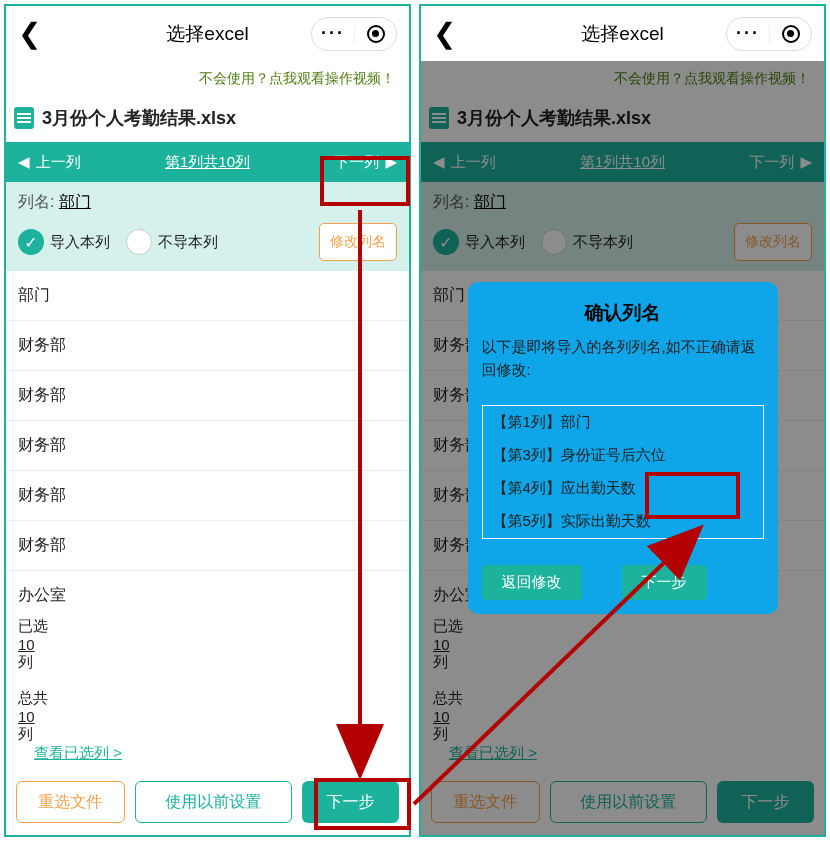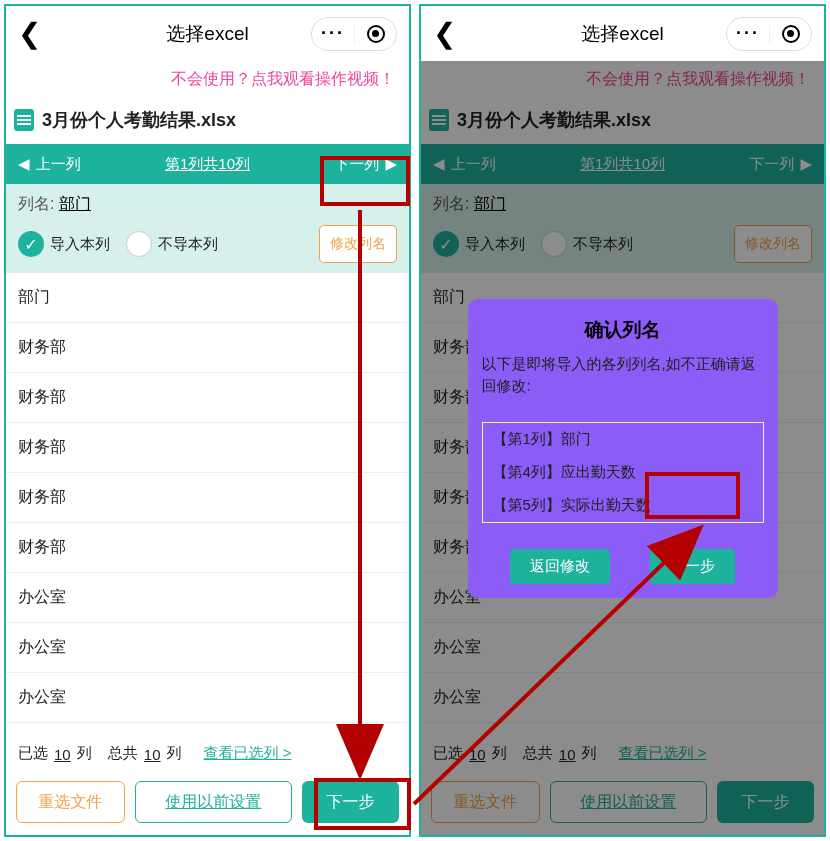--- a/index.html
+++ b/index.html
@@ -61,21 +61,21 @@
       font-size: 18px;
     }
     .capsule-div { border-left: 1px solid #eee; }
     .dots { letter-spacing: 2px; font-weight: bold; }
     .target-ring {
       width: 18px; height: 18px; border: 2.5px solid #000; border-radius: 50%;
       display: flex; align-items: center; justify-content: center;
     }
     .target-ring::after { content: ""; width: 7px; height: 7px; background: #000; border-radius: 50%; }
     .help-bar { padding: 8px 14px 6px; text-align: right; }
-    .help-text { color: #ec4899; font-size: 16px; }
+    .help-text { color: #4d7c0f; font-size: 14px; }
     .file-row {
       display: flex; align-items: center; gap: 8px;
       padding: 12px 10px 12px 8px; font-size: 18px; font-weight: 600; color: #222;
     }
     .file-icon {
       width: 20px; height: 22px; background: #1cb29b; border-radius: 3px; position: relative;
       display: flex; flex-direction: column; justify-content: center; gap: 2px; padding: 4px 3px;
     }
     .file-icon span { height: 2px; background: #fff; display: block; }
     .pager {
@@ -102,46 +102,46 @@
       margin-left: auto; border: 1px solid #f5a04a; color: #f5a04a;
       background: #fff; border-radius: 5px; padding: 9px 10px; font-size: 14px;
     }
     .data-list { flex: 1; overflow: hidden; }
     .data-row {
       padding: 14px 12px; font-size: 16px; color: #222;
       border-bottom: 1px solid #eee;
     }
     .footer-info {
       padding: 10px 12px; font-size: 15px; color: #222;
-      border-top: 0; display: flex; gap: 6px; align-items: flex-end;
+      border-top: 0; display: flex; align-items: flex-start; flex-direction: column;
     }
     .footer-info .u { text-decoration: underline; }
     .view-sel { color: #1cb29b; text-decoration: underline; margin-left: 16px; }
     .btn-bar { display: flex; gap: 10px; padding: 8px 10px 12px; text-align: center; }
     .btn {
       height: 42px; border-radius: 6px; font-size: 16px;
       display: flex; align-items: center; justify-content: center;
     }
     .btn-a { flex: 1.1; border: 1px solid #f5a04a; color: #f5a04a; background: #fff; }
-    .btn-b { flex: 1.6; border: 1px solid #1cb29b; color: #1cb29b; background: #fff; text-decoration: underline; }
+    .btn-b { flex: 1.6; border: 1px solid #1cb29b; color: #1cb29b; background: #fff; }
     .btn-c { flex: 1; background: #1cb29b; color: #fff; }
     .dim-overlay {
       position: absolute; inset: 0; background: rgba(0,0,0,0.45);
       display: flex; align-items: center; justify-content: center;
       z-index: 5;
     }
     .dialog {
-      background: #8b5cf6; border-radius: 10px; width: 310px;
+      background: #0ea5e9; border-radius: 10px; width: 310px;
       padding: 18px 14px 14px; position: relative;
     }
     .dialog h3 { text-align: center; font-size: 19px; font-weight: 600; margin-bottom: 10px; }
     .dialog-sub { font-size: 15px; color: #222; line-height: 1.5; margin-bottom: 8px; }
     .dialog-list { border: 1px solid #eee; max-height: 150px; overflow: hidden; margin-top: 24px; }
     .dialog-item { padding: 7px 10px; font-size: 15px; color: #222; }
-    .dialog-btns { display: flex; justify-content: center; gap: 40px; margin-top: 26px; }
+    .dialog-btns { display: flex; justify-content: flex-start; gap: 40px; margin-top: 26px; }
     .dlg-btn { background: #1cb29b; color: #fff; border-radius: 4px; padding: 8px 20px; font-size: 15px; }
     
     .redbox { position: absolute; border: 4px solid #b30000; z-index: 20; pointer-events: none; }
     .arrow-svg { position: absolute; z-index: 25; pointer-events: none; }
   </style>
 </head>
 <body>
 
 <div class="phone">
   <div class="nav-bar">
@@ -269,20 +269,21 @@
     <div class="btn btn-b">使用以前设置</div>
     <div class="btn btn-c">下一步</div>
   </div>
 
   <div class="dim-overlay" style="top:55px">
     <div class="dialog">
       <h3>确认列名</h3>
       <div class="dialog-sub">以下是即将导入的各列列名,如不正确请返回修改:</div>
       <div class="dialog-list">
         <div class="dialog-item">【第1列】部门</div>
+        <div class="dialog-item">【第3列】身份证号后六位</div>
         <div class="dialog-item">【第4列】应出勤天数</div>
         <div class="dialog-item">【第5列】实际出勤天数</div>
       </div>
       <div class="dialog-btns">
         <div class="dlg-btn">返回修改</div>
         <div class="dlg-btn">下一步</div>
       </div>
     </div>
   </div>
 </div>

